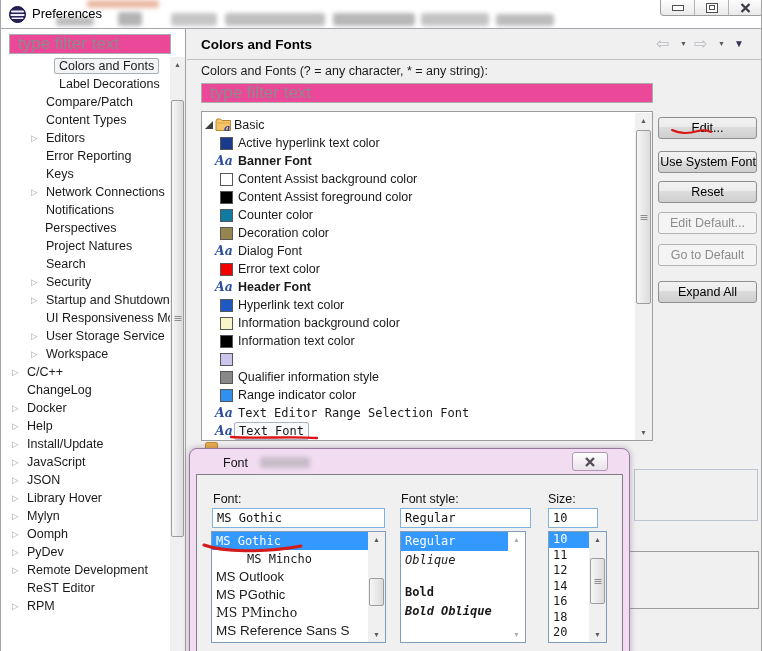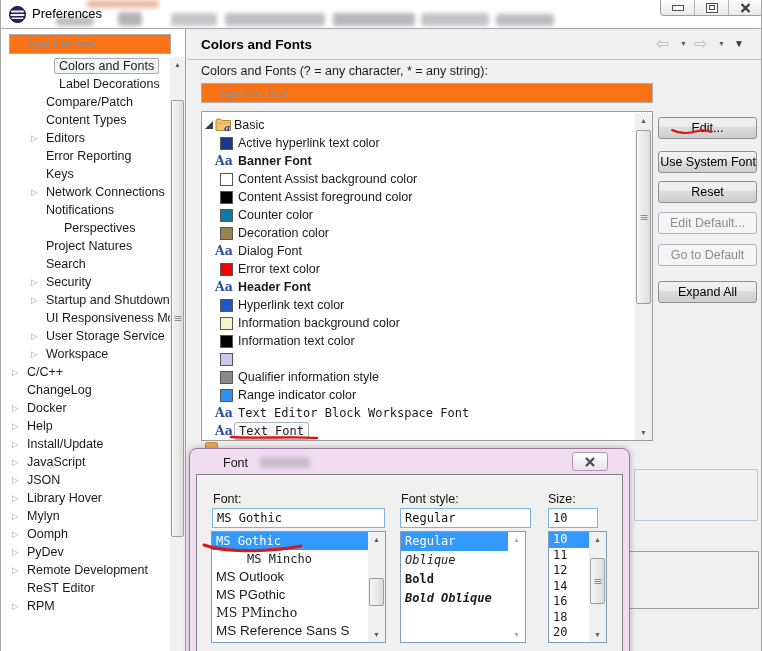--- a/index.html
+++ b/index.html
@@ -14,22 +14,22 @@
   .winctl{position:absolute;left:659px;top:0;height:15px;display:flex;border:1px solid #9c9c9c;border-top:none;
           border-radius:0 0 4px 4px;overflow:hidden;background:linear-gradient(#fdfdfd,#e9e9e9);}
   .winctl .wbtn{width:33px;height:15px;border-right:1px solid #b5b5b5;display:flex;align-items:center;justify-content:center;}
   .winctl .wbtn:last-child{border-right:none;}
   .ic-min{width:10px;height:4px;border:1px solid #4f4f4f;background:#fcfcfc;}
   .ic-max{width:10px;height:8px;border:1px solid #4f4f4f;position:relative;background:#fcfcfc;}
   .ic-max:after{content:"";position:absolute;left:2px;top:1px;width:4px;height:3px;border:1px solid #4f4f4f;}
   .hline{position:absolute;left:0;width:762px;height:1px;background:#aaa3ae;}
   
   .sidebar{position:absolute;left:0;top:29px;width:185px;height:622px;background:#fff;border-right:1px solid #9f9fa4;box-sizing:border-box;}
-  .filter-input{position:absolute;box-sizing:border-box;border:1px solid #acacac;background:#f97316;font-family:"Liberation Sans",sans-serif;
-                font-size:11px;padding:0 19px;color:#1a1a1a;}
+  .filter-input{position:absolute;box-sizing:border-box;border:1px solid #acacac;background:#ec4899;font-family:"Liberation Sans",sans-serif;
+                font-size:17px;padding:0 8px;color:#1a1a1a;}
   .filter-input::placeholder{color:#8b8b8b;opacity:1;}
   #side-filter{left:8px;top:5px;width:162px;height:20px;}
   #side-tree{position:absolute;left:0;top:28px;width:169px;height:594px;overflow:hidden;}
   .side-row{position:relative;height:18px;line-height:18px;white-space:nowrap;overflow:hidden;}
   .tri-col{position:absolute;top:0;font-size:8.5px;color:#a2a2a2;line-height:18px;}
   .sel-box{border:1px solid #a9aeb4;background:#f2f4f6;border-radius:2px;padding:0 4px;margin-left:-5px;}
   
   .sb-v{position:absolute;background:#f1f0f1;}
   .sb-btn{position:absolute;left:0;width:100%;height:15px;text-align:center;color:#5c5c5c;font-size:7px;line-height:15px;}
   .sb-thumb{position:absolute;left:1px;right:1px;border:1px solid #9d9da0;border-radius:2px;
@@ -46,21 +46,21 @@
   .filter-label{position:absolute;left:200px;top:64px;}
   #main-filter{left:200px;top:83px;width:452px;height:20px;}
   .tree-box{position:absolute;left:200px;top:111px;width:452px;height:330px;background:#fff;border:1px solid #9c9c9c;box-sizing:border-box;overflow:hidden;}
   .tree-row{position:relative;height:18px;line-height:18px;white-space:nowrap;}
   .tree-label{position:absolute;left:36px;top:0;}
   .tree-label.cat{left:32px;}
   .tree-label.bold{font-weight:bold;}
   .tree-label.mono{font-family:"DejaVu Sans Mono",monospace;font-size:12px;}
   .tree-label.focused{border:1px solid #aab3be;border-radius:2px;background:#f7f9fb;padding:0 4px;margin-left:-4px;line-height:16px;margin-top:0;display:inline-block;height:16px;}
   .swatch{position:absolute;left:18px;top:3px;width:11px;height:11px;border:1px solid #57575a;}
-  .aa-ic{position:absolute;left:13px;top:0;font-family:"DejaVu Serif",serif;font-weight:bold;color:#2d4f9e;font-size:12.5px;}
+  .aa-ic{position:absolute;left:13px;top:0;font-family:"DejaVu Serif",serif;font-style:italic;font-weight:bold;color:#2d4f9e;font-size:12.5px;}
   .tri-exp{position:absolute;left:3px;top:5px;width:0;height:0;border-left:8px solid transparent;border-bottom:8px solid #3f3f3f;}
   .side-btn{position:absolute;left:657px;width:99px;height:22px;border:1px solid #8e8f8f;border-radius:3px;box-sizing:border-box;
             background:linear-gradient(#f2f2f2,#ebebeb 45%,#dcdcdc 46%,#cfcfcf);text-align:center;line-height:20px;font-size:12.5px;color:#000;}
   .side-btn.disabled{background:#f4f4f4;border-color:#b0b4b8;color:#8d8d8d;}
   .bg-box{position:absolute;background:#f0f0f0;box-sizing:border-box;}
   .mini-folder{position:absolute;left:204px;top:442px;width:11px;height:6px;background:#e9ae4d;border:1px solid #bd8a33;border-radius:2px 2px 0 0;}
   
   .font-dialog{position:absolute;left:188px;top:448px;width:441px;height:210px;background:#f2dcf2;
                border:1px solid #97799c;border-radius:8px 8px 0 0;box-shadow:0 0 6px rgba(80,40,80,.35);box-sizing:border-box;}
   .fd-title{position:absolute;left:33px;top:7px;font-size:12.5px;color:#111;}
@@ -72,21 +72,21 @@
             font-family:"DejaVu Sans Mono",monospace;font-size:12px;padding:0 4px;color:#111;}
   .fd-list{position:absolute;background:#fff;border:1px solid #7f9db9;box-sizing:border-box;overflow:hidden;}
   .fl-item{position:relative;height:18px;line-height:18px;padding-left:4px;white-space:nowrap;overflow:hidden;}
   .fl-item.sel{background:#3399ff;color:#fff;}
   .face-mono{font-family:"DejaVu Sans Mono",monospace;font-size:12px;}
   .face-serif{font-family:"DejaVu Serif",serif;font-size:12.5px;}
   .face-sans{font-family:"Liberation Sans",sans-serif;font-size:13px;}
   .face-sans-large{font-family:"Liberation Sans",sans-serif;font-size:13.5px;}
   .st-regular{font-family:"DejaVu Sans Mono",monospace;font-size:12px;}
   .st-italic{font-family:"DejaVu Sans Mono",monospace;font-size:12px;font-style:italic;}
-  .st-bold{font-family:"DejaVu Sans Mono",monospace;font-size:12px;font-weight:bold;}
+  .st-bold{font-family:"DejaVu Sans Mono",monospace;font-size:12px;font-weight:bold;margin-top:13px;}
   .st-bolditalic{font-family:"DejaVu Sans Mono",monospace;font-size:12px;font-weight:bold;font-style:italic;}
   .sz-item{height:15.5px;line-height:15.5px;padding-left:4px;font-family:"DejaVu Sans Mono",monospace;font-size:12px;}
   .sz-item.sel{background:#3399ff;color:#fff;}
   .annot{position:absolute;left:0;top:0;pointer-events:none;z-index:60;}
 </style>
 </head>
 <body>
 
 <div class="screen">
 
@@ -127,21 +127,21 @@
     <div id="side-tree">
         <div class="side-row" style="padding-left: 58px;"><span class="sel-box">Colors and Fonts</span></div>
         <div class="side-row" style="padding-left: 58px;"><span>Label Decorations</span></div>
         <div class="side-row" style="padding-left: 45px;"><span>Compare/Patch</span></div>
         <div class="side-row" style="padding-left: 45px;"><span>Content Types</span></div>
         <div class="side-row" style="padding-left: 45px;"><span class="tri-col" style="left: 30px;">▷</span><span>Editors</span></div>
         <div class="side-row" style="padding-left: 45px;"><span>Error Reporting</span></div>
         <div class="side-row" style="padding-left: 45px;"><span>Keys</span></div>
         <div class="side-row" style="padding-left: 45px;"><span class="tri-col" style="left: 30px;">▷</span><span>Network Connections</span></div>
         <div class="side-row" style="padding-left: 45px;"><span>Notifications</span></div>
-        <div class="side-row" style="padding-left: 63px;"><span>Perspectives</span></div>
+        <div class="side-row" style="padding-left: 44px;"><span>Perspectives</span></div>
         <div class="side-row" style="padding-left: 45px;"><span>Project Natures</span></div>
         <div class="side-row" style="padding-left: 45px;"><span>Search</span></div>
         <div class="side-row" style="padding-left: 45px;"><span class="tri-col" style="left: 30px;">▷</span><span>Security</span></div>
         <div class="side-row" style="padding-left: 45px;"><span class="tri-col" style="left: 30px;">▷</span><span>Startup and Shutdown</span></div>
         <div class="side-row" style="padding-left: 45px;"><span>UI Responsiveness Monitoring</span></div>
         <div class="side-row" style="padding-left: 45px;"><span class="tri-col" style="left: 30px;">▷</span><span>User Storage Service</span></div>
         <div class="side-row" style="padding-left: 45px;"><span class="tri-col" style="left: 30px;">▷</span><span>Workspace</span></div>
         <div class="side-row" style="padding-left: 26px;"><span class="tri-col" style="left: 11px;">▷</span><span>C/C++</span></div>
         <div class="side-row" style="padding-left: 26px;"><span>ChangeLog</span></div>
         <div class="side-row" style="padding-left: 26px;"><span class="tri-col" style="left: 11px;">▷</span><span>Docker</span></div>
@@ -240,21 +240,21 @@
         <div class="tree-row">
           <span class="swatch" style="background: rgb(136, 136, 136);"></span>
           <span class="tree-label">Qualifier information style</span>
         </div>
         <div class="tree-row">
           <span class="swatch" style="background: rgb(48, 144, 240);"></span>
           <span class="tree-label">Range indicator color</span>
         </div>
         <div class="tree-row">
           <span class="aa-ic">Aa</span>
-          <span class="tree-label mono">Text Editor Block Workspace Font</span>
+          <span class="tree-label mono">Text Editor Range Selection Font</span>
         </div>
         <div class="tree-row">
           <span class="aa-ic">Aa</span>
           <span class="tree-label mono focused">Text Font</span>
         </div>
       </div>
     <div class="sb-v" style="left:433px;top:1px;width:17px;height:327px;">
       <div class="sb-btn" style="top:0;">▲</div>
       <div class="sb-thumb" style="top:17px;height:172px;">
         <div class="grip" style="top:84px;"></div>

